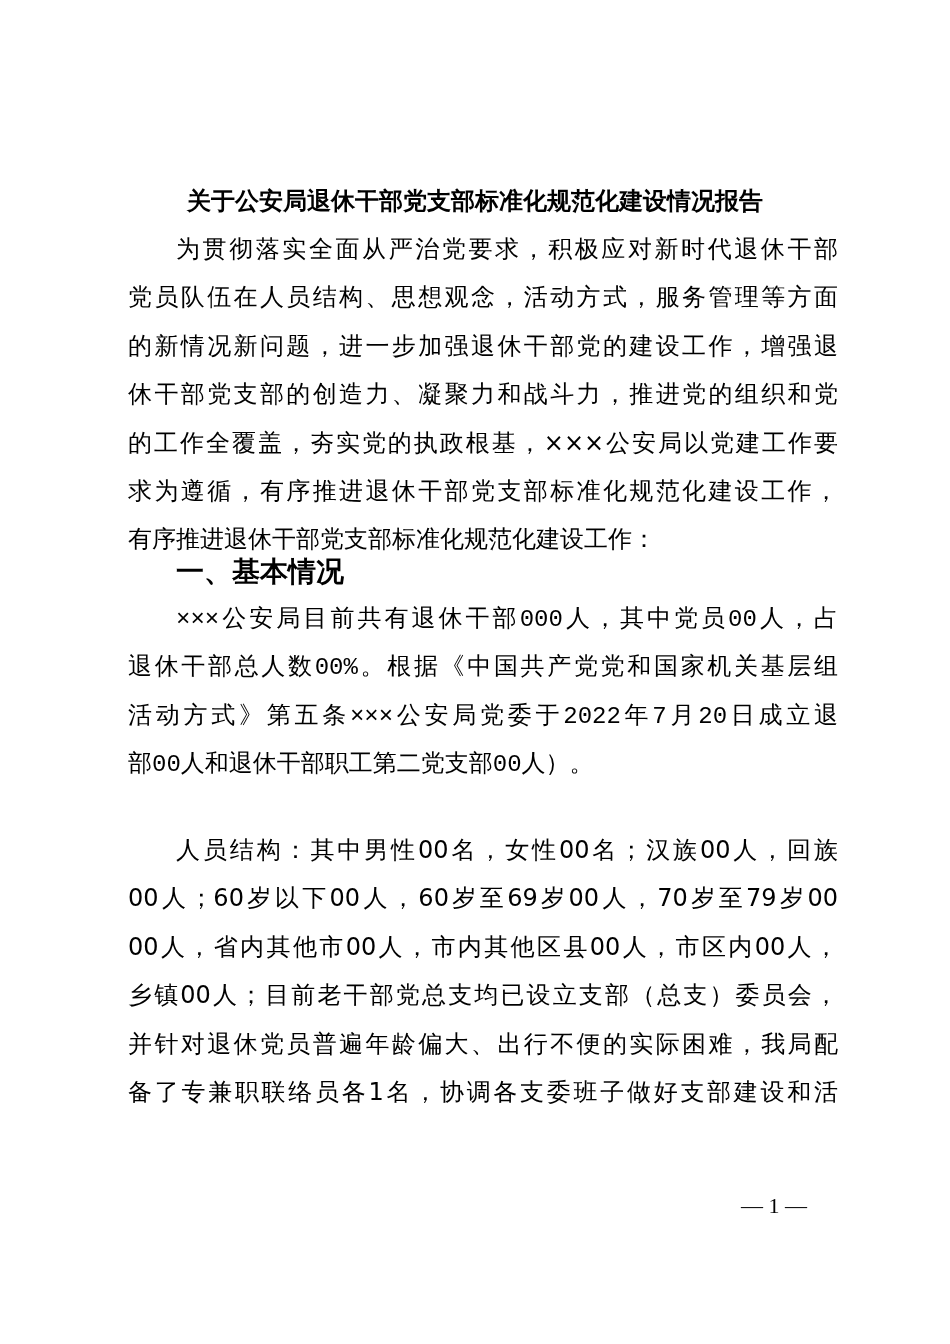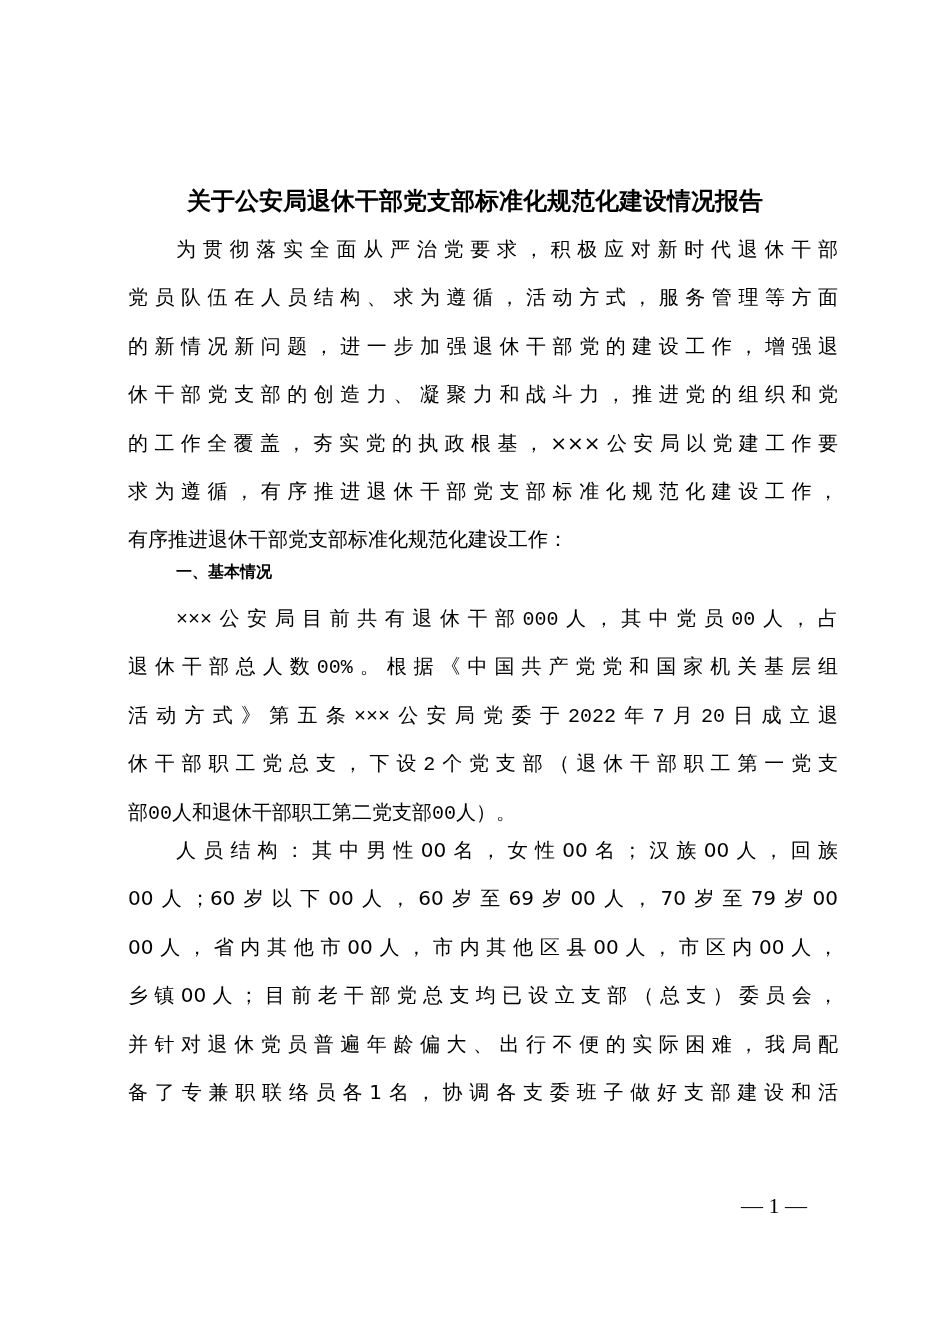--- a/index.html
+++ b/index.html
@@ -33,21 +33,21 @@
       font-size: 24px;
       line-height: 36px;
       letter-spacing: 0px;
       margin: 0;
     }
     .body-block {
       position: absolute;
       left: 128px;
       width: 710px;
       font-family: "DejaVu Sans", "Liberation Sans", sans-serif;
-      font-size: 20px;
+      font-size: 24px;
       line-height: 48.4px;
       margin: 0;
     }
     .line {
       display: block;
       white-space: nowrap;
       text-align: justify;
       text-align-last: justify;
       height: 48.4px;
       overflow: visible;
@@ -56,21 +56,21 @@
       text-align-last: left;
     }
     .line.indent {
       padding-left: 48px;
     }
     .heading {
       position: absolute;
       left: 176px;
       font-family: "DejaVu Sans", "Liberation Sans", sans-serif;
       font-weight: bold;
-      font-size: 16px;
+      font-size: 28px;
       line-height: 48px;
       margin: 0;
     }
     .page-number {
       position: absolute;
       left: 738px;
       top: 1192px;
       width: 72px;
       text-align: center;
       font-family: "Liberation Serif", "DejaVu Serif", serif;
@@ -80,35 +80,34 @@
   </style>
 </head>
 <body>
 
 <div class="page">
 
   <h1 class="title">关于公安局退休干部党支部标准化规范化建设情况报告</h1>
 
   <div class="body-block" style="top:225px;">
     <span class="line indent">为贯彻落实全面从严治党要求，积极应对新时代退休干部</span>
-    <span class="line">党员队伍在人员结构、求为遵循，活动方式，服务管理等方面</span>
+    <span class="line">党员队伍在人员结构、思想观念，活动方式，服务管理等方面</span>
     <span class="line">的新情况新问题，进一步加强退休干部党的建设工作，增强退</span>
     <span class="line">休干部党支部的创造力、凝聚力和战斗力，推进党的组织和党</span>
     <span class="line">的工作全覆盖，夯实党的执政根基，×××公安局以党建工作要</span>
     <span class="line">求为遵循，有序推进退休干部党支部标准化规范化建设工作，</span>
     <span class="line last">有序推进退休干部党支部标准化规范化建设工作：</span>
   </div>
 
   <h2 class="heading" style="top:548px;">一、基本情况</h2>
 
   <div class="body-block" style="top:596px;font-family:Liberation Mono, monospace;">
     <span class="line indent">×××公安局目前共有退休干部000人，其中党员00人，占</span>
     <span class="line">退休干部总人数00%。根据《中国共产党党和国家机关基层组</span>
     <span class="line">活动方式》第五条×××公安局党委于2022年7月20日成立退</span>
-    <span class="line">休干部职工党总支，下设2个党支部（退休干部职工第一党支</span>
     <span class="line last">部00人和退休干部职工第二党支部00人）。</span>
   </div>
 
   <div class="body-block" style="top:826px;">
     <span class="line indent">人员结构：其中男性00名，女性00名；汉族00人，回族</span>
     <span class="line">00人；60岁以下00人，60岁至69岁00人，70岁至79岁00</span>
     <span class="line">00人，省内其他市00人，市内其他区县00人，市区内00人，</span>
     <span class="line">乡镇00人；目前老干部党总支均已设立支部（总支）委员会，</span>
     <span class="line">并针对退休党员普遍年龄偏大、出行不便的实际困难，我局配</span>
     <span class="line">备了专兼职联络员各1名，协调各支委班子做好支部建设和活</span>

